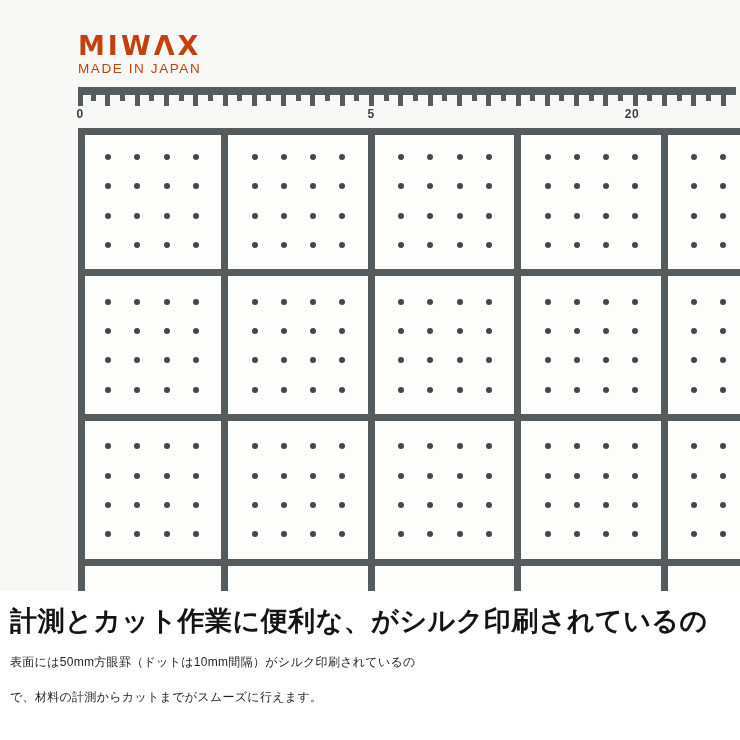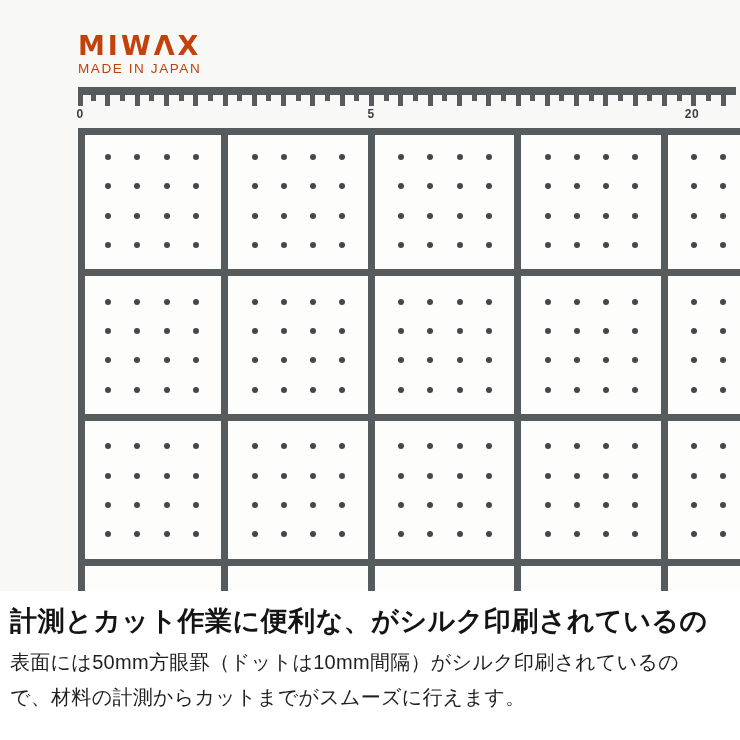--- a/index.html
+++ b/index.html
@@ -106,21 +106,21 @@
     font-size: 27px;
     font-weight: 700;
     color: #141414;
     letter-spacing: 0.5px;
     white-space: nowrap;
   }
   .caption-body {
     position: absolute;
     left: 10px;
     top: 54px;
-    font-size: 20px;
+    font-size: 12px;
     font-weight: 400;
     color: #1f1f1f;
     line-height: 35px;
     letter-spacing: 0.3px;
   }
 </style>
 </head>
 <body>
 
 <div id="stage">
@@ -177,21 +177,21 @@
           <div class="tick" style="left: 569.35px; height: 14px; background: rgb(86, 91, 94);"></div>
           <div class="tick" style="left: 584px; height: 19px; background: rgb(86, 91, 94);"></div>
           <div class="tick" style="left: 598.65px; height: 14px; background: rgb(86, 91, 94);"></div>
           <div class="tick" style="left: 613.3px; height: 19px; background: rgb(86, 91, 94);"></div>
           <div class="tick" style="left: 627.95px; height: 14px; background: rgb(86, 91, 94);"></div>
           <div class="tick" style="left: 642.6px; height: 19px; background: rgb(86, 91, 94);"></div>
         </div>
       <div id="ruler-labels">
           <div class="ruler-label" style="left: 2px; color: rgb(60, 63, 66);">0</div>
           <div class="ruler-label" style="left: 293px; color: rgb(60, 63, 66);">5</div>
-          <div class="ruler-label" style="left: 614px; color: rgb(60, 63, 66);">20</div>
+          <div class="ruler-label" style="left: 554px; color: rgb(60, 63, 66);">20</div>
         </div>
     </div>
 
     <div class="grid">
       <div class="grid-bg" style="background: rgb(253, 253, 252);"></div>
       <div id="grid-lines">
           <div class="grid-line v" style="left: 0px; background: rgb(86, 91, 94);"></div>
           <div class="grid-line v" style="left: 143px; background: rgb(86, 91, 94);"></div>
           <div class="grid-line v" style="left: 289.5px; background: rgb(86, 91, 94);"></div>
           <div class="grid-line v" style="left: 436px; background: rgb(86, 91, 94);"></div>

